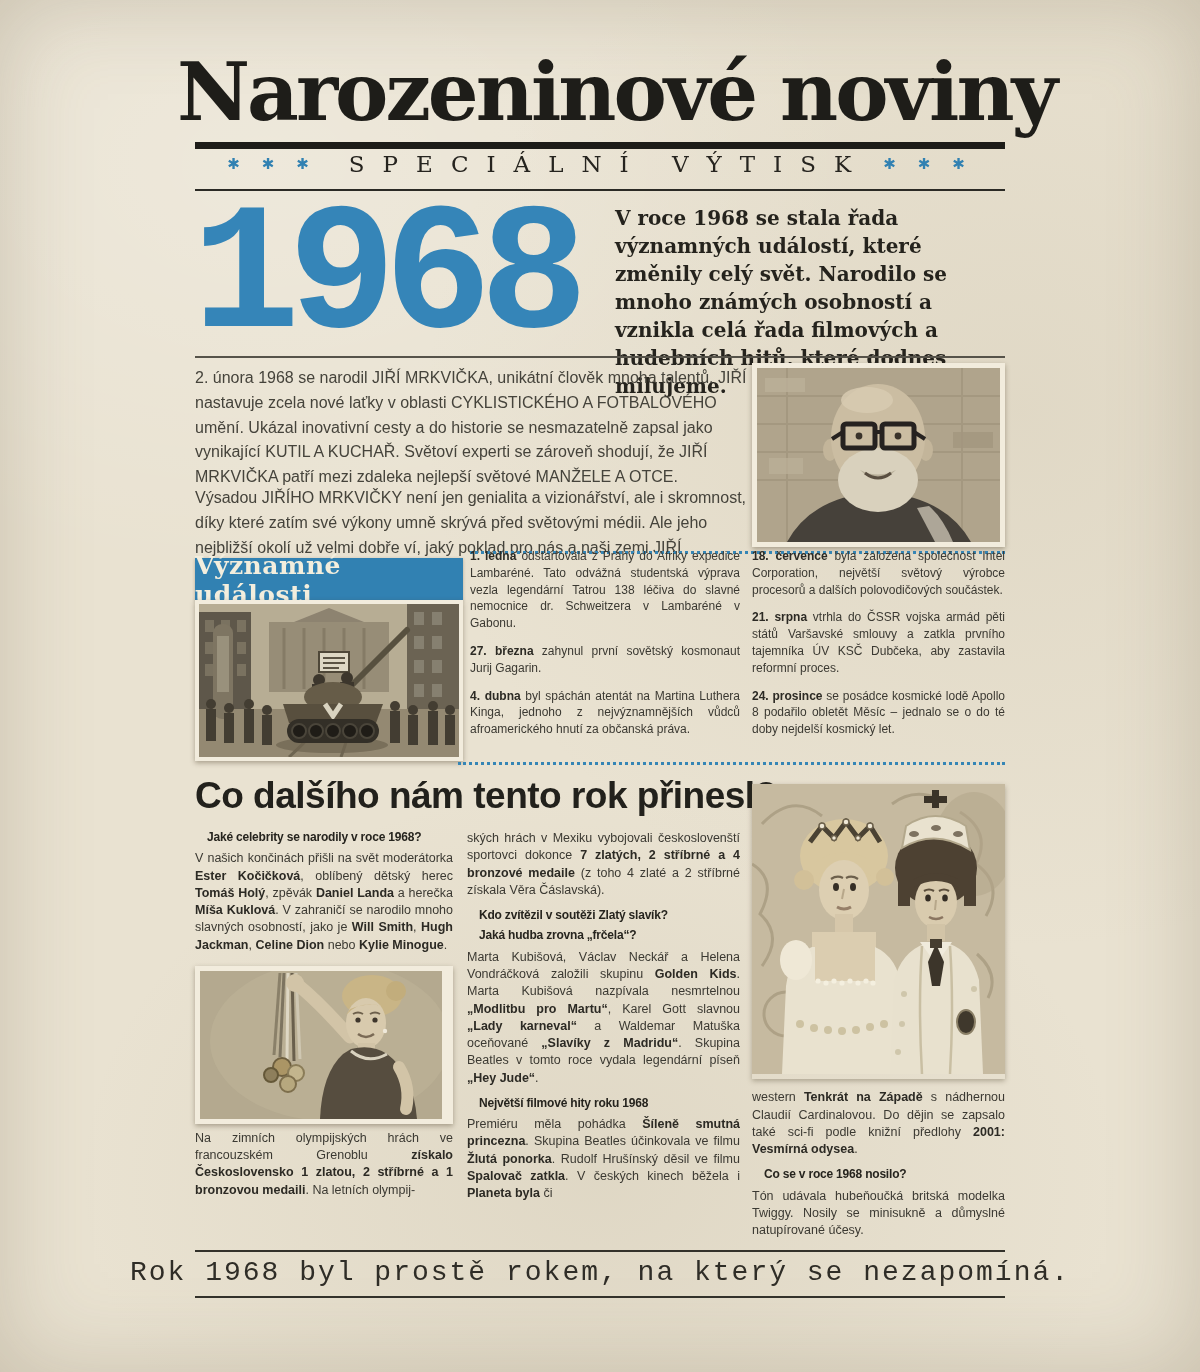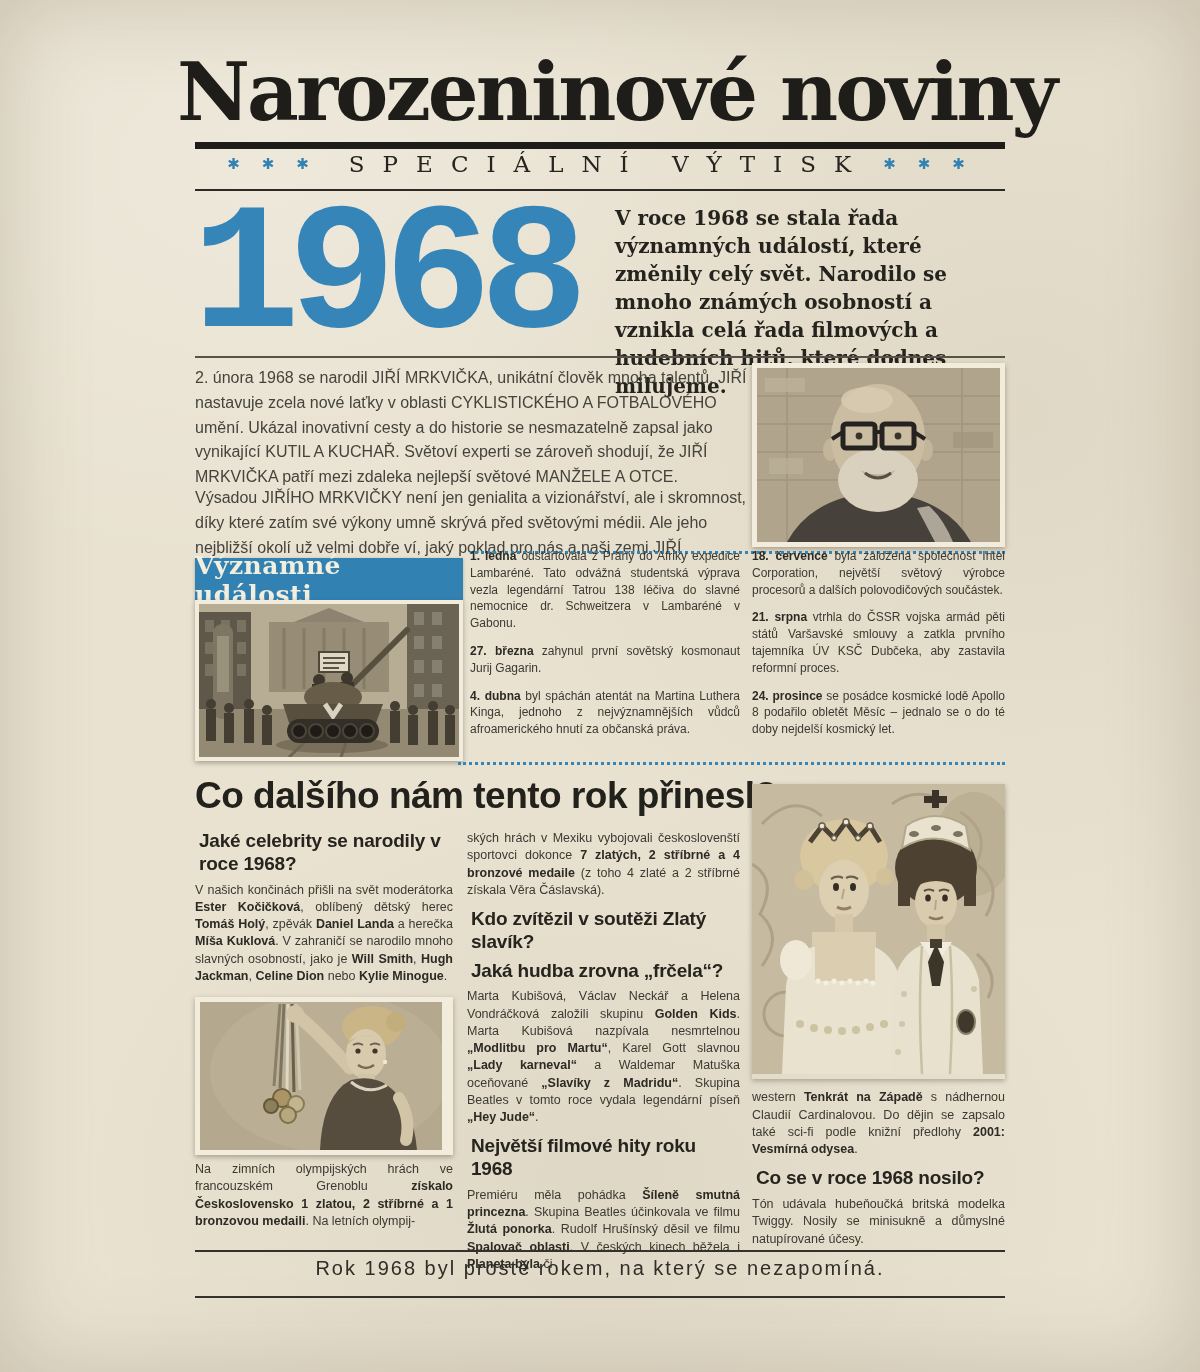--- a/index.html
+++ b/index.html
@@ -69,31 +69,31 @@
   
   .headline{
     left:195px;top:777px;width:810px;font-weight:bold;font-size:37px;letter-spacing:-.5px;
     color:#22211c;line-height:1;
   }
   .col{font-size:12.5px;line-height:1.38;text-align:justify;color:#3b3932;}
   .col-left{left:195px;top:830px;width:258px;}
   .col-mid{left:467px;top:830px;width:273px;}
   .col-right{left:752px;top:784px;width:253px;}
   .col h3{
-    font-size:19px;line-height:1.2;color:#26241e;margin:0 0 6px 4px;text-align:left;letter-spacing:-.2px;
+    font-size:12px;line-height:1.2;color:#26241e;margin:0 0 6px 12px;text-align:left;letter-spacing:-.2px;
   }
   .col p{margin:0 0 9px 0;}
   .gap{height:6px;}
   .slavik{display:grid;grid-template-columns:1fr 1.05fr;row-gap:4px;margin:2px 0 10px 0;text-align:left;}
   
   .foot-rule{left:195px;width:810px;height:2px;background:#33312a;}
   .fr1{top:1250px;} .fr2{top:1296px;}
   .tagline{
     left:0;right:0;top:1257px;text-align:center;
-    font-family:Liberation Sans, sans-serif;font-size:20px;letter-spacing:2px;color:#2f2d27;
+    font-family:Liberation Mono, monospace;font-size:28px;letter-spacing:2px;color:#2f2d27;
   }
 </style>
 </head>
 <body>
 
 <div class="page">
 
   <div class="abs mast-title">Narozeninové noviny</div>
   <div class="abs rule-thick"></div>
   <div class="abs subtitle-row">
@@ -293,21 +293,21 @@
     <div class="gap"></div>
     <p>Na zimních olympijských hrách ve francouzském Grenoblu <b>získalo Československo 1 zlatou, 2 stříbrné a 1 bronzovou medaili</b>. Na letních olympij-</p>
   </div>
 
   <div class="abs col col-mid">
     <p>ských hrách v Mexiku vybojovali českoslovenští sportovci dokonce <b>7 zlatých, 2 stříbrné a 4 bronzové medaile</b> (z toho 4 zlaté a 2 stříbrné získala Věra Čáslavská).</p>
     <h3>Kdo zvítězil v soutěži Zlatý slavík?</h3>
     <h3>Jaká hudba zrovna „frčela“?</h3>
     <p>Marta Kubišová, Václav Neckář a Helena Vondráčková založili skupinu <b>Golden Kids</b>. Marta Kubišová nazpívala nesmrtelnou <b>„Modlitbu pro Martu“</b>, Karel Gott slavnou <b>„Lady karneval“</b> a Waldemar Matuška oceňované <b>„Slavíky z Madridu“</b>. Skupina Beatles v tomto roce vydala legendární píseň <b>„Hey Jude“</b>.</p>
     <h3>Největší filmové hity roku 1968</h3>
-    <p>Premiéru měla pohádka <b>Šíleně smutná princezna</b>. Skupina Beatles účinkovala ve filmu <b>Žlutá ponorka</b>. Rudolf Hrušínský děsil ve filmu <b>Spalovač oblasti</b>. V českých kinech běžela i <b>Planeta byla</b> či</p>
+    <p>Premiéru měla pohádka <b>Šíleně smutná princezna</b>. Skupina Beatles účinkovala ve filmu <b>Žlutá ponorka</b>. Rudolf Hrušínský děsil ve filmu <b>Spalovač zatkla</b>. V českých kinech běžela i <b>Planeta byla</b> či</p>
   </div>
 
   <div class="abs col col-right">
     <div class="royal">
       <svg width="253" height="290" viewBox="0 0 253 290">
         <rect width="253" height="290" fill="#c6baa0"></rect>
         <g stroke="#a89b80" stroke-width="3" fill="none" opacity=".8">
           <path d="M10,40 Q40,8 70,32"></path>
           <path d="M0,80 Q26,96 8,130 Q32,152 10,182"></path>
           <circle cx="34" cy="230" r="22"></circle>

